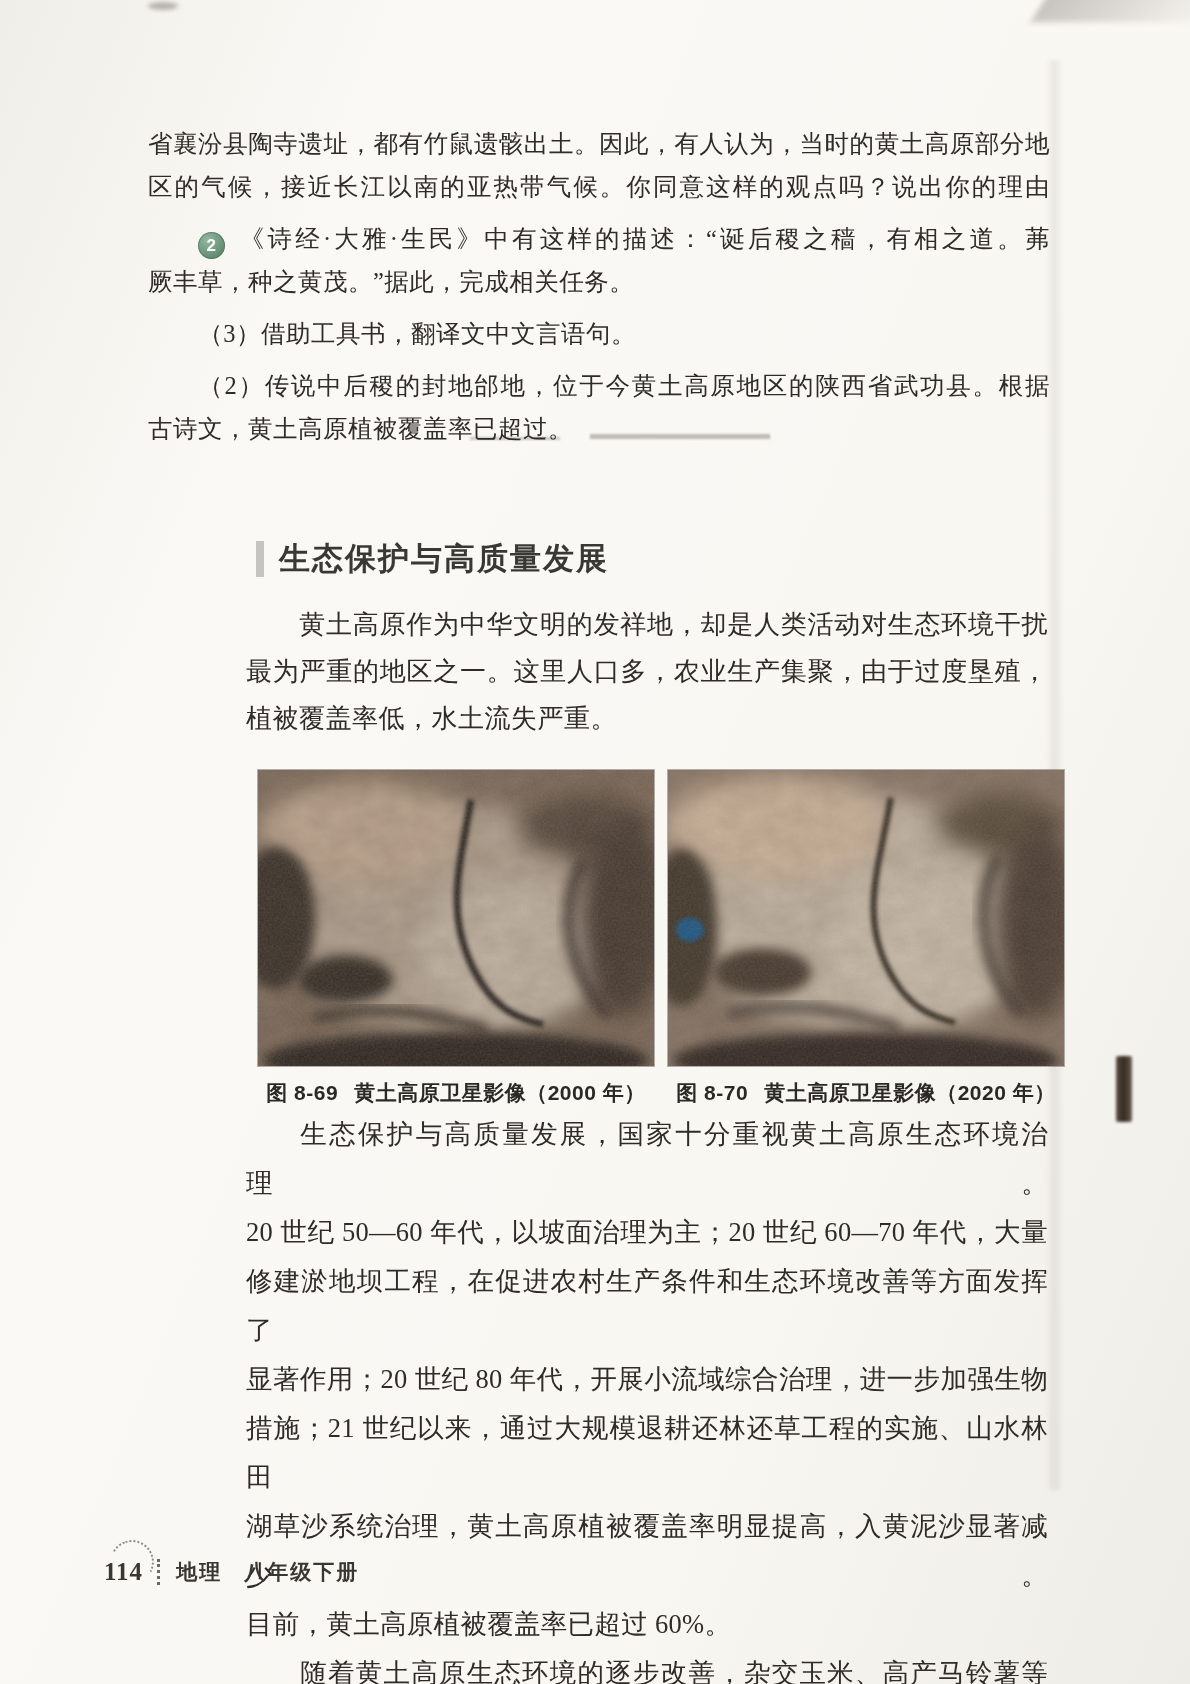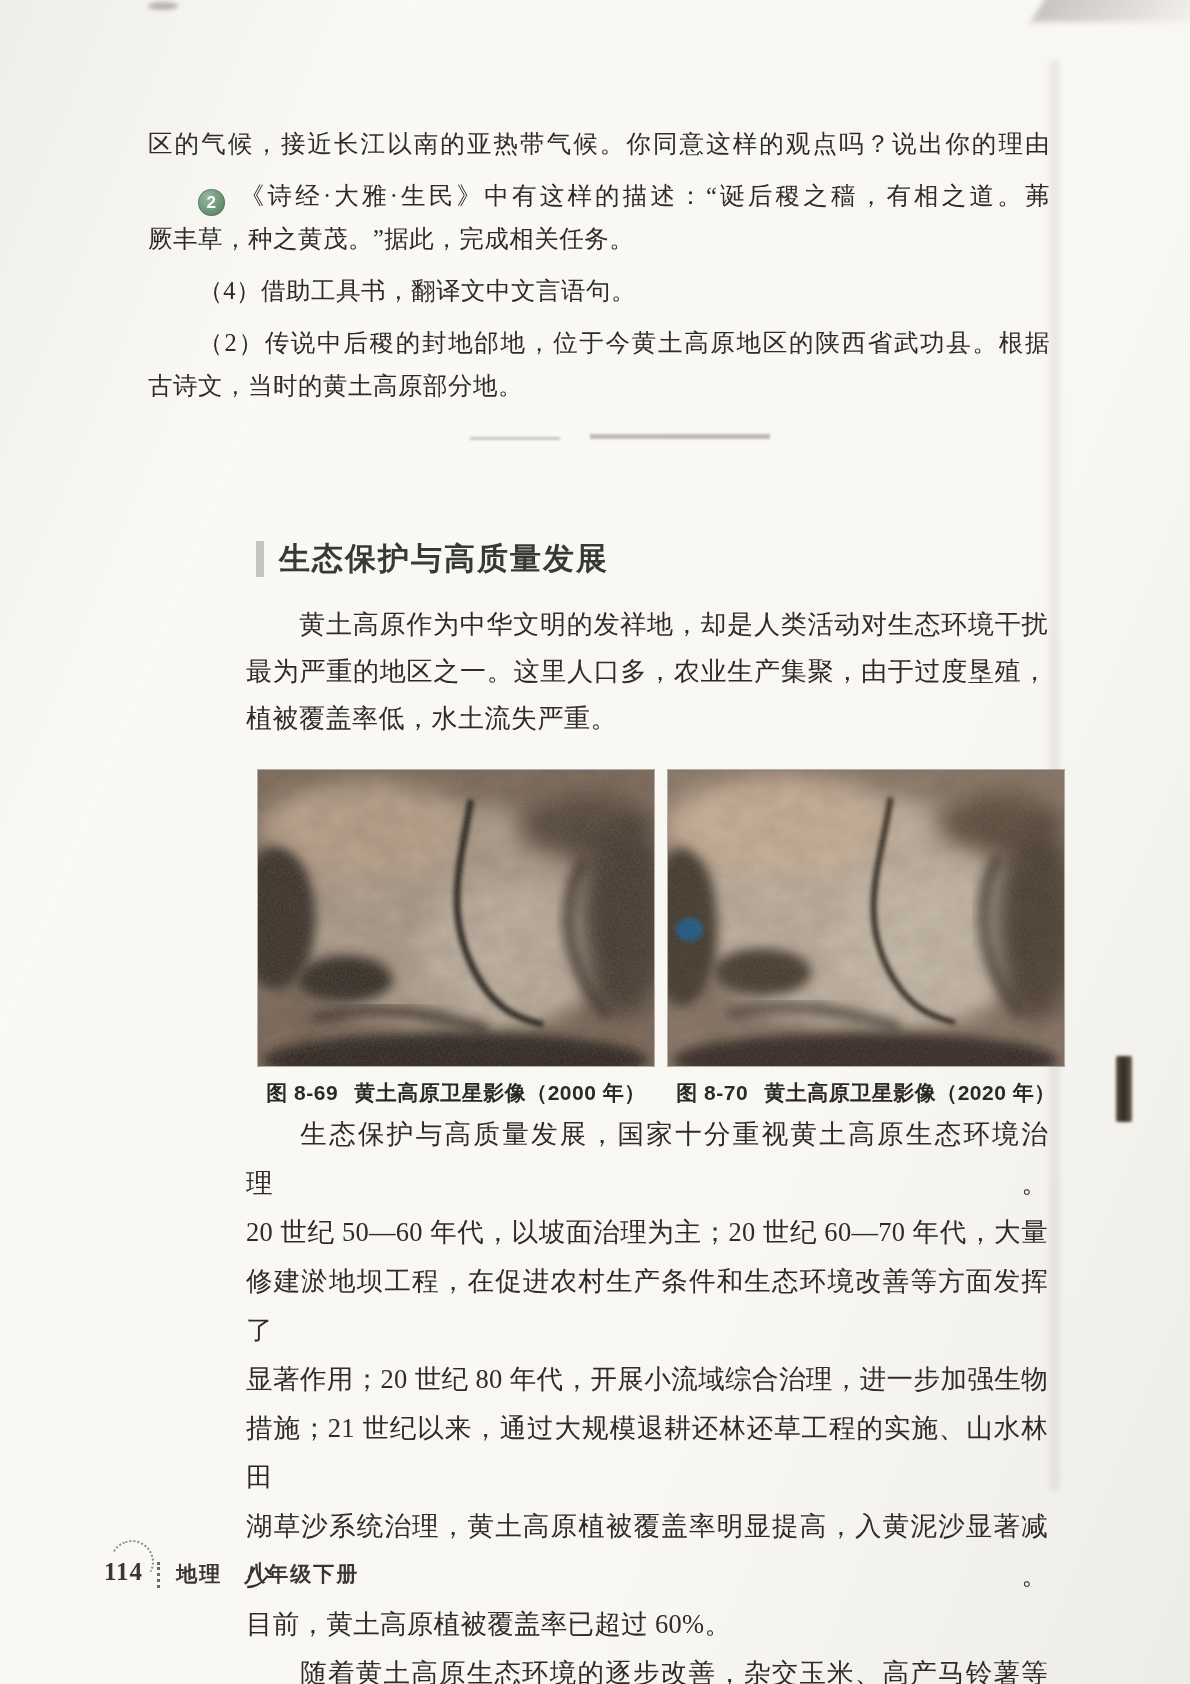--- a/index.html
+++ b/index.html
@@ -57,21 +57,21 @@
   .fig-left{left:258px;}
   .fig-right{left:668px;}
   .fig-img{width:396px;height:296px;display:block;background:#7e6c5c;
     box-shadow:0 0 0 1px rgba(40,34,28,0.35);}
   .fig-img svg{width:100%;height:100%;display:block;}
   .fig-caption{margin-top:13px;text-align:center;white-space:nowrap;
     font-family:"Liberation Sans",sans-serif;font-weight:700;
     font-size:21px;color:#2b2926;letter-spacing:0.5px;}
   .fig-caption .cap-label{margin-right:16px;}
   
-  .footer{position:absolute;left:102px;top:1556px;display:flex;align-items:flex-end;z-index:2;}
+  .footer{position:absolute;left:102px;top:1556px;display:flex;align-items:center;z-index:2;}
   .page-num-wrap{position:relative;padding:2px 6px 2px 2px;}
   .page-num{font-size:25px;font-weight:700;color:#3a3733;letter-spacing:1px;}
   .num-arc{position:absolute;left:8px;top:-16px;width:40px;height:40px;
     border:2.5px dotted #8d8b85;border-radius:50%;
     border-bottom-color:transparent;border-left-color:transparent;
     transform:rotate(-18deg);}
   .dot-col{height:26px;border-left:3px dotted #6b6964;margin:0 16px 0 8px;}
   .footer-subject,.footer-volume{font-family:"Liberation Sans",sans-serif;
     font-weight:700;font-size:21px;color:#3a3733;letter-spacing:2px;}
   .footer-volume{margin-left:22px;font-weight:600;}
@@ -82,28 +82,29 @@
 <div class="page">
 
   <div class="edge-band"></div>
   <div class="corner-smudge"></div>
   <div class="top-mark"></div>
   <div class="fold-mark"></div>
   <div class="ghost-line1"></div>
   <div class="ghost-line2"></div>
 
   <div class="textblock intro">
+    <div class="cjk">省襄汾县陶寺遗址，都有竹鼠遗骸出土。因此，有人认为，当时的黄土高原部分地</div>
     <div class="cjk">区的气候，接近长江以南的亚热带气候。你同意这样的观点吗？说出你的理由</div>
     <div class="cjk badge-line gap-top">
       <span class="badge">2</span><span>《诗经·大雅·生民》中有这样的描述：“诞后稷之穑，有相之道。茀</span>
     </div>
     <div class="cjk endline">厥丰草，种之黄茂。”据此，完成相关任务。</div>
-    <div class="cjk endline indent2 gap-top">（4）借助工具书，翻译文中文言语句。</div>
+    <div class="cjk endline indent2 gap-top">（3）借助工具书，翻译文中文言语句。</div>
     <div class="cjk indent2 gap-top">（2）传说中后稷的封地邰地，位于今黄土高原地区的陕西省武功县。根据</div>
-    <div class="cjk endline">古诗文，当时的黄土高原部分地。</div>
+    <div class="cjk endline">古诗文，黄土高原植被覆盖率已超过。</div>
   </div>
 
   <div class="textblock sec-heading">
     <span class="sec-bar"></span>
     <span>生态保护与高质量发展</span>
   </div>
 
   <div class="textblock sec-para1">
     <div class="cjk indent2">黄土高原作为中华文明的发祥地，却是人类活动对生态环境干扰</div>
     <div class="cjk">最为严重的地区之一。这里人口多，农业生产集聚，由于过度垦殖，</div>

